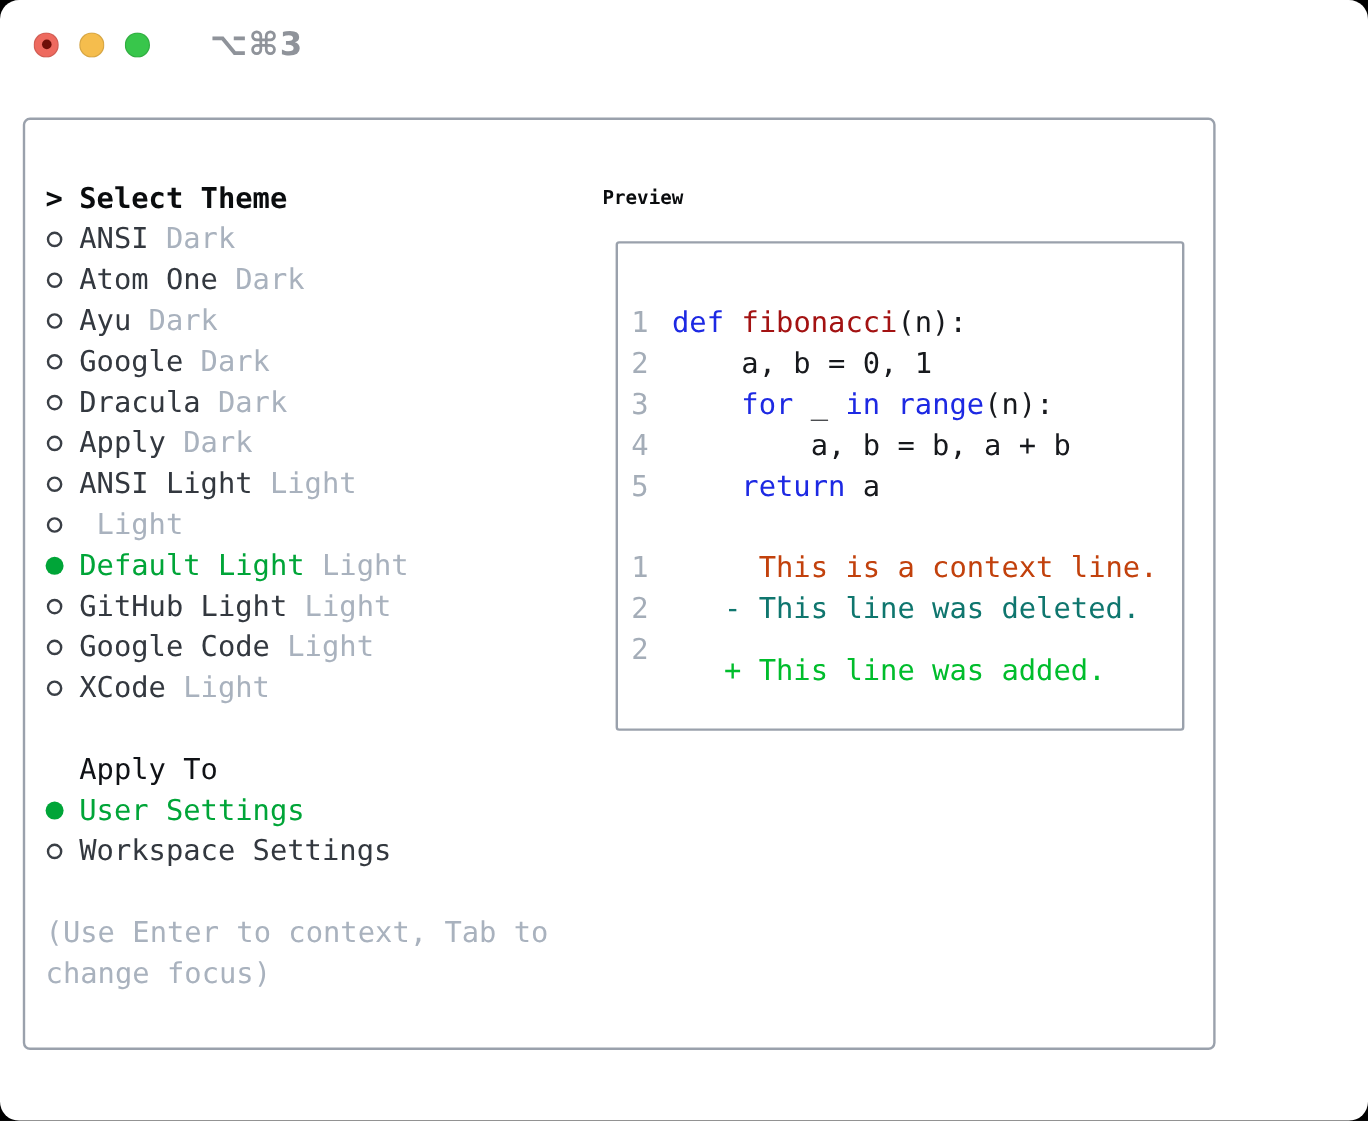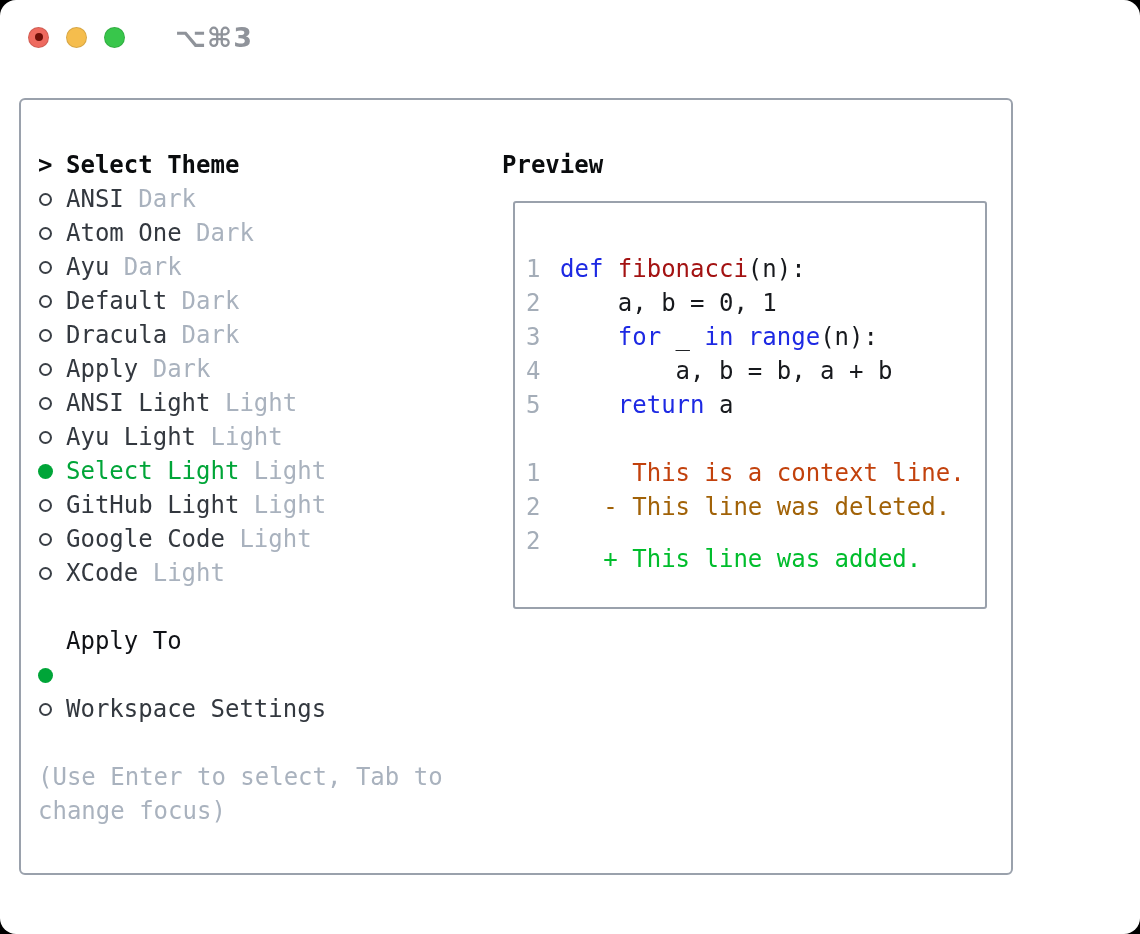--- a/index.html
+++ b/index.html
@@ -64,41 +64,41 @@
   .hdr{font-weight:bold;color:#0a0c0e;}
   .item-label{color:#33383f;text-align:center;}
   .item-label.sel{color:#00a538;}
   .item-tag{color:#a9b2be;}
   .apply-hdr{color:#101216;text-align:center;}
   .spacer{height:34px;}
   .hint{color:#a9b2be;white-space:pre;}
   
   .preview-pane{position:absolute;left:481px;top:48px;}
   .preview-title{
-    font-size:24px;line-height:34px;font-weight:bold;color:#0a0c0e;
+    font-size:16px;line-height:34px;font-weight:bold;color:#0a0c0e;
   }
   .preview-box{
     margin-top:19px;margin-left:11px;
     width:474px;height:408px;
     border:2px solid #9aa1ac;border-radius:3px;
     box-sizing:border-box;
     padding:49px 0 0 11px;
     overflow:hidden;
   }
   .pline{
     display:flex;height:34px;align-items:center;
     font-size:24px;line-height:34px;white-space:pre;
   }
   .ln{flex:0 0 34px;color:#a4adb8;}
   .ptext{white-space:pre;color:#17191d;}
   .tok-kw{color:#1d29e3;}
   .tok-fn{color:#a31212;}
   .tok-pl{color:#17191d;}
   .diff-context{color:#c2410c;}
-  .diff-deleted{color:#a16207;}
+  .diff-deleted{color:#0f766e;}
   .diff-added{color:#00bd2c;margin-top:36px;}
 </style>
 </head>
 <body>
 
 <div class="window">
 
   <div class="titlebar">
     <div class="light light-red">
       <span class="inner"></span>
@@ -112,45 +112,45 @@
 
     <div class="left-col">
       <div class="row">
         <span class="marker-col cursor">&gt;</span>
         <span class="hdr">Select Theme</span>
       </div>
       <div id="theme-list">
           <div class="row"><span class="marker-col"><span class="ring"></span></span><span class="item-label">ANSI</span><span class="item-tag"> Dark</span></div>
           <div class="row"><span class="marker-col"><span class="ring"></span></span><span class="item-label">Atom One</span><span class="item-tag"> Dark</span></div>
           <div class="row"><span class="marker-col"><span class="ring"></span></span><span class="item-label">Ayu</span><span class="item-tag"> Dark</span></div>
-          <div class="row"><span class="marker-col"><span class="ring"></span></span><span class="item-label">Default</span><span class="item-tag"> Dark</span></div>
+          <div class="row"><span class="marker-col"><span class="ring"></span></span><span class="item-label">Google</span><span class="item-tag"> Dark</span></div>
           <div class="row"><span class="marker-col"><span class="ring"></span></span><span class="item-label">Dracula</span><span class="item-tag"> Dark</span></div>
           <div class="row"><span class="marker-col"><span class="ring"></span></span><span class="item-label">Apply</span><span class="item-tag"> Dark</span></div>
           <div class="row"><span class="marker-col"><span class="ring"></span></span><span class="item-label">ANSI Light</span><span class="item-tag"> Light</span></div>
-          <div class="row"><span class="marker-col"><span class="ring"></span></span><span class="item-label">Ayu Light</span><span class="item-tag"> Light</span></div>
-          <div class="row"><span class="marker-col"><span class="dot"></span></span><span class="item-label sel">Select Light</span><span class="item-tag"> Light</span></div>
+          <div class="row"><span class="marker-col"><span class="ring"></span></span><span class="item-tag"> Light</span></div>
+          <div class="row"><span class="marker-col"><span class="dot"></span></span><span class="item-label sel">Default Light</span><span class="item-tag"> Light</span></div>
           <div class="row"><span class="marker-col"><span class="ring"></span></span><span class="item-label">GitHub Light</span><span class="item-tag"> Light</span></div>
           <div class="row"><span class="marker-col"><span class="ring"></span></span><span class="item-label">Google Code</span><span class="item-tag"> Light</span></div>
           <div class="row"><span class="marker-col"><span class="ring"></span></span><span class="item-label">XCode</span><span class="item-tag"> Light</span></div>
         </div>
 
       <div class="spacer"></div>
 
       <div class="row">
         <span class="marker-col"></span>
         <span class="apply-hdr">Apply To</span>
       </div>
       <div id="apply-list">
-          <div class="row"><span class="marker-col"><span class="dot"></span></span></div>
+          <div class="row"><span class="marker-col"><span class="dot"></span></span><span class="item-label sel">User Settings</span></div>
           <div class="row"><span class="marker-col"><span class="ring"></span></span><span class="item-label">Workspace Settings</span></div>
         </div>
 
       <div class="spacer"></div>
 
-      <div class="row hint">(Use Enter to select, Tab to</div>
+      <div class="row hint">(Use Enter to context, Tab to</div>
       <div class="row hint">change focus)</div>
     </div>
 
     <div class="preview-pane">
       <div class="preview-title">Preview</div>
       <div class="preview-box" id="preview-box">
           <div class="pline"><span class="ln">1</span><span class="ptext tok-kw">def</span><span class="ptext tok-pl"> </span><span class="ptext tok-fn">fibonacci</span><span class="ptext tok-pl">(n):</span></div>
           <div class="pline"><span class="ln">2</span><span class="ptext tok-pl">    a, b = 0, 1</span></div>
           <div class="pline"><span class="ln">3</span><span class="ptext tok-pl">    </span><span class="ptext tok-kw">for</span><span class="ptext tok-pl"> _ </span><span class="ptext tok-kw">in</span><span class="ptext tok-pl"> </span><span class="ptext tok-kw">range</span><span class="ptext tok-pl">(n):</span></div>
           <div class="pline"><span class="ln">4</span><span class="ptext tok-pl">        a, b = b, a + b</span></div>

